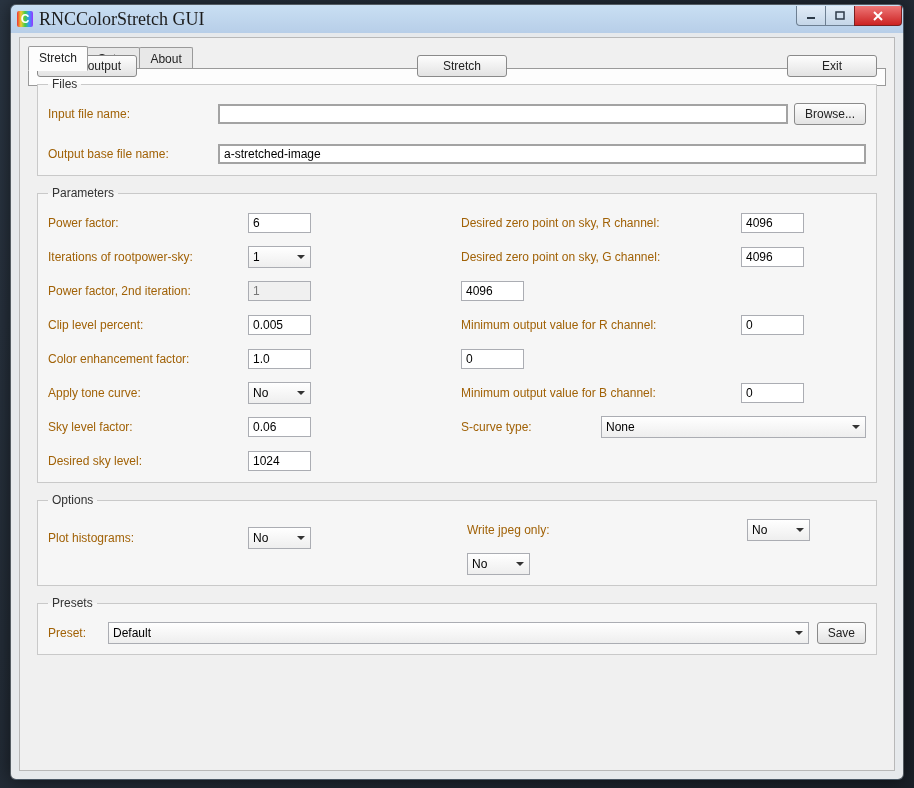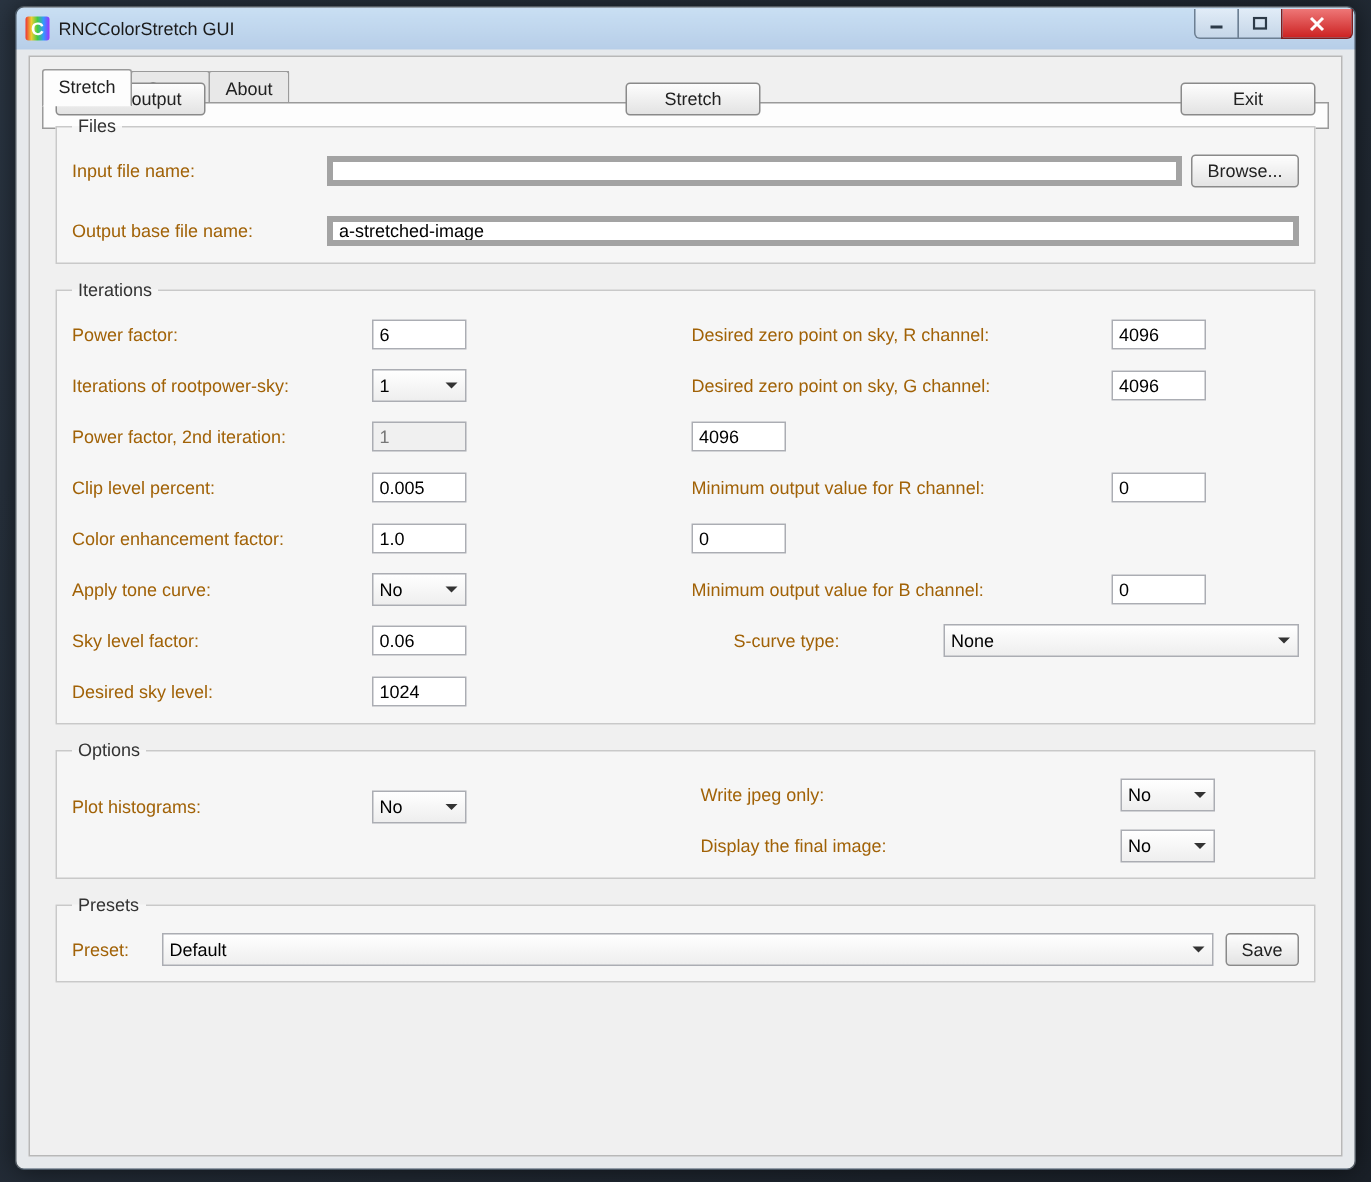--- a/index.html
+++ b/index.html
@@ -32,21 +32,21 @@
     color: #1b1b1b;
   }
   .titlebar .icon {
     width: 16px; height: 16px; margin-right: 6px;
     display: inline-flex; align-items: center; justify-content: center;
     font-weight: 700; font-size: 12px; color: #fff;
     background: linear-gradient(90deg,#e33,#ec3,#4c4,#39f,#93f);
     border-radius: 2px;
     font-family: Arial, sans-serif;
   }
-  .titlebar .title { font-size: 12px; }
+  .titlebar .title { font-size: 18px; font-family: Liberation Serif, serif; }
   .winbtns {
     margin-left: auto;
     display: flex;
     height: 20px;
     margin-top: -6px;
     margin-right: 1px;
   }
   .winbtn {
     width: 30px; height: 20px;
     border: 1px solid #6d7f92;
@@ -141,21 +141,21 @@
   .lbl {
     font-size: 12px;
     color: #a16207;
   }
 
   
   .files .lbl { width: 170px; }
   .files input[type=text] {
     flex: 1;
     height: 20px;
-    border: 4px solid #a3a3a3;
+    border: 2px solid #a3a3a3;
     background: #fff;
     font-size: 12px;
     padding: 1px 4px;
   }
   .btn {
     height: 22px;
     padding: 0 10px;
     border: 1px solid #8a8a8a;
     background: linear-gradient(#fdfdfd,#e3e3e3);
     border-radius: 3px;
@@ -206,21 +206,21 @@
     right: 6px; top: 50%;
     margin-top: -2px;
     border: 4px solid transparent;
     border-top-color: #333;
     pointer-events: none;
   }
   .sel.w63 { width: 63px; }
   .sel.wlong { width: 100%; }
 
   
-  .pcol.right .row .lbl.scurve { width: 140px; margin-left: 28px; }
+  .pcol.right .row .lbl.scurve { width: 140px; }
 
   
   .options-cols { display: flex; gap: 20px; }
   .ocol { flex: 1; }
   .ocol .row .lbl { width: 200px; }
   .ocol.right .row .lbl { width: 280px; }
 
   
   .presets .row .lbl { width: 60px; }
   .presets .sel-wrap.flex { flex: 1; }
@@ -281,21 +281,21 @@
             <span style="width:6px"></span>
             <button class="btn">Browse...</button>
           </div>
           <div class="row">
             <span class="lbl">Output base file name:</span>
             <input type="text" value="a-stretched-image" style="">
           </div>
         </fieldset>
 
         <fieldset class="grp">
-          <legend>Iterations</legend>
+          <legend>Parameters</legend>
           <div class="params-cols">
             <div class="pcol left">
               <div class="row">
                 <span class="lbl">Power factor:</span>
                 <input class="tinput" value="6" style="">
               </div>
               <div class="row" style="margin-top:12px">
                 <span class="lbl">Iterations of rootpower-sky:</span>
                 <span class="sel-wrap"><select class="sel w63"><option>1</option></select></span>
               </div>
@@ -364,21 +364,20 @@
                 <span class="lbl">Plot histograms:</span>
                 <span class="sel-wrap"><select class="sel w63"><option>No</option></select></span>
               </div>
             </div>
             <div class="ocol right">
               <div class="row">
                 <span class="lbl">Write jpeg only:</span>
                 <span class="sel-wrap"><select class="sel w63"><option>No</option></select></span>
               </div>
               <div class="row" style="margin-top:12px">
-                <span class="lbl">Display the final image:</span>
                 <span class="sel-wrap"><select class="sel w63"><option>No</option></select></span>
               </div>
             </div>
           </div>
         </fieldset>
 
         <fieldset class="grp presets">
           <legend>Presets</legend>
           <div class="row">
             <span class="lbl">Preset:</span>

